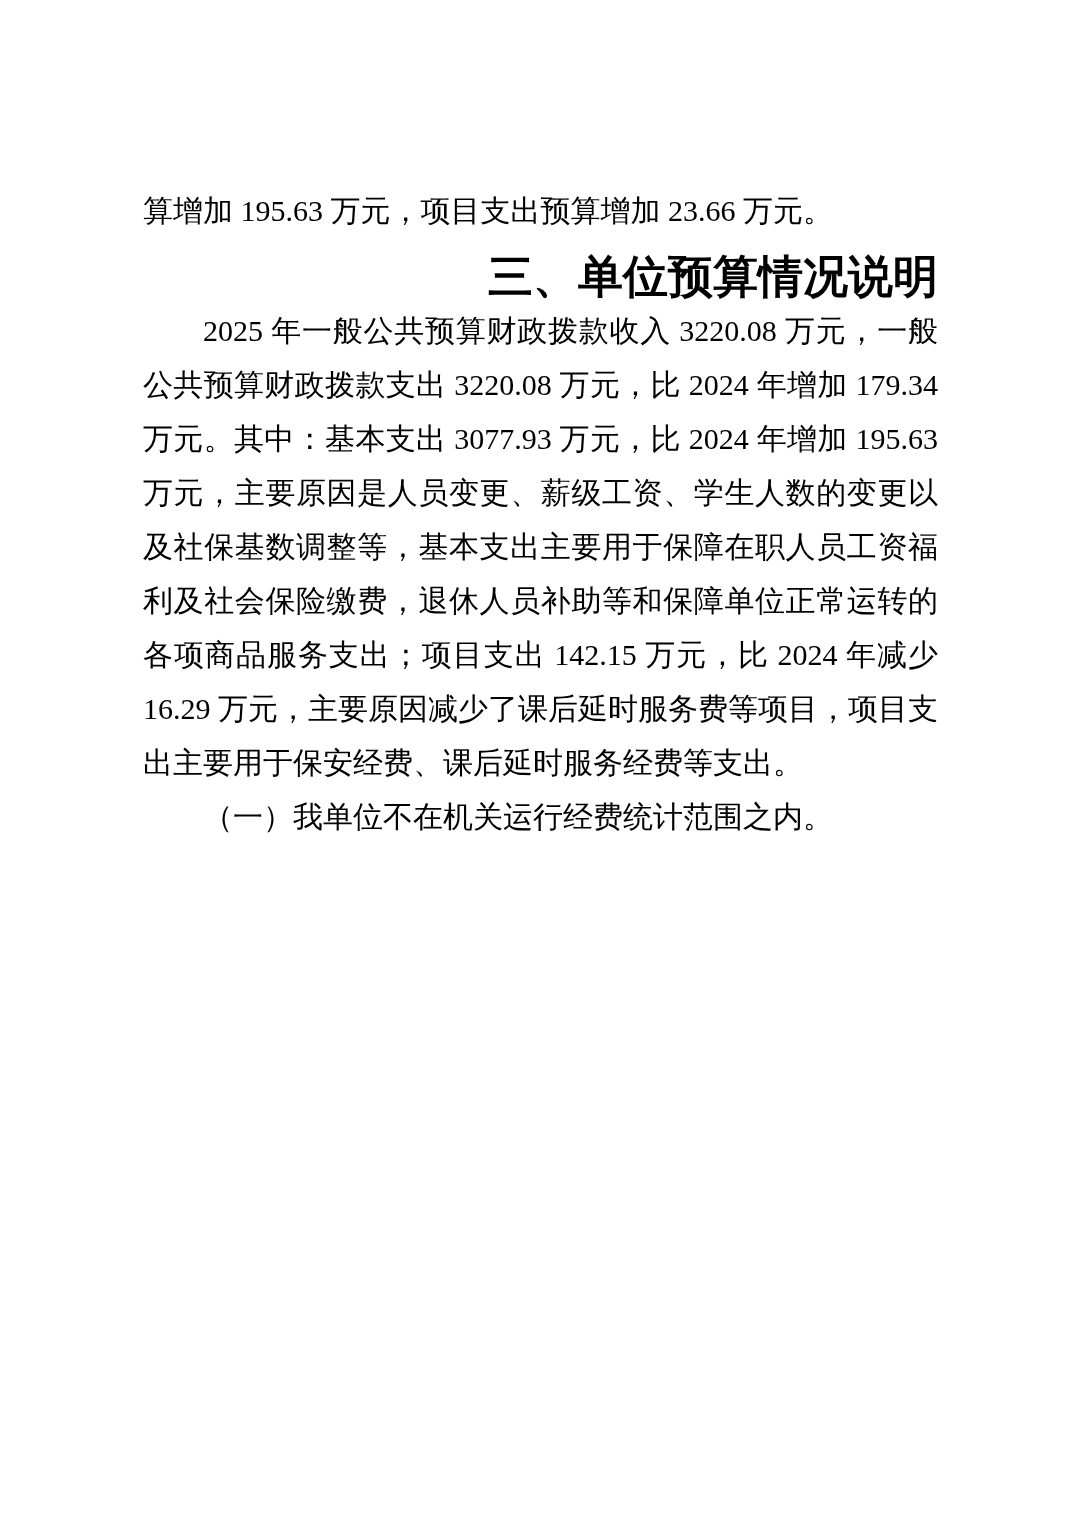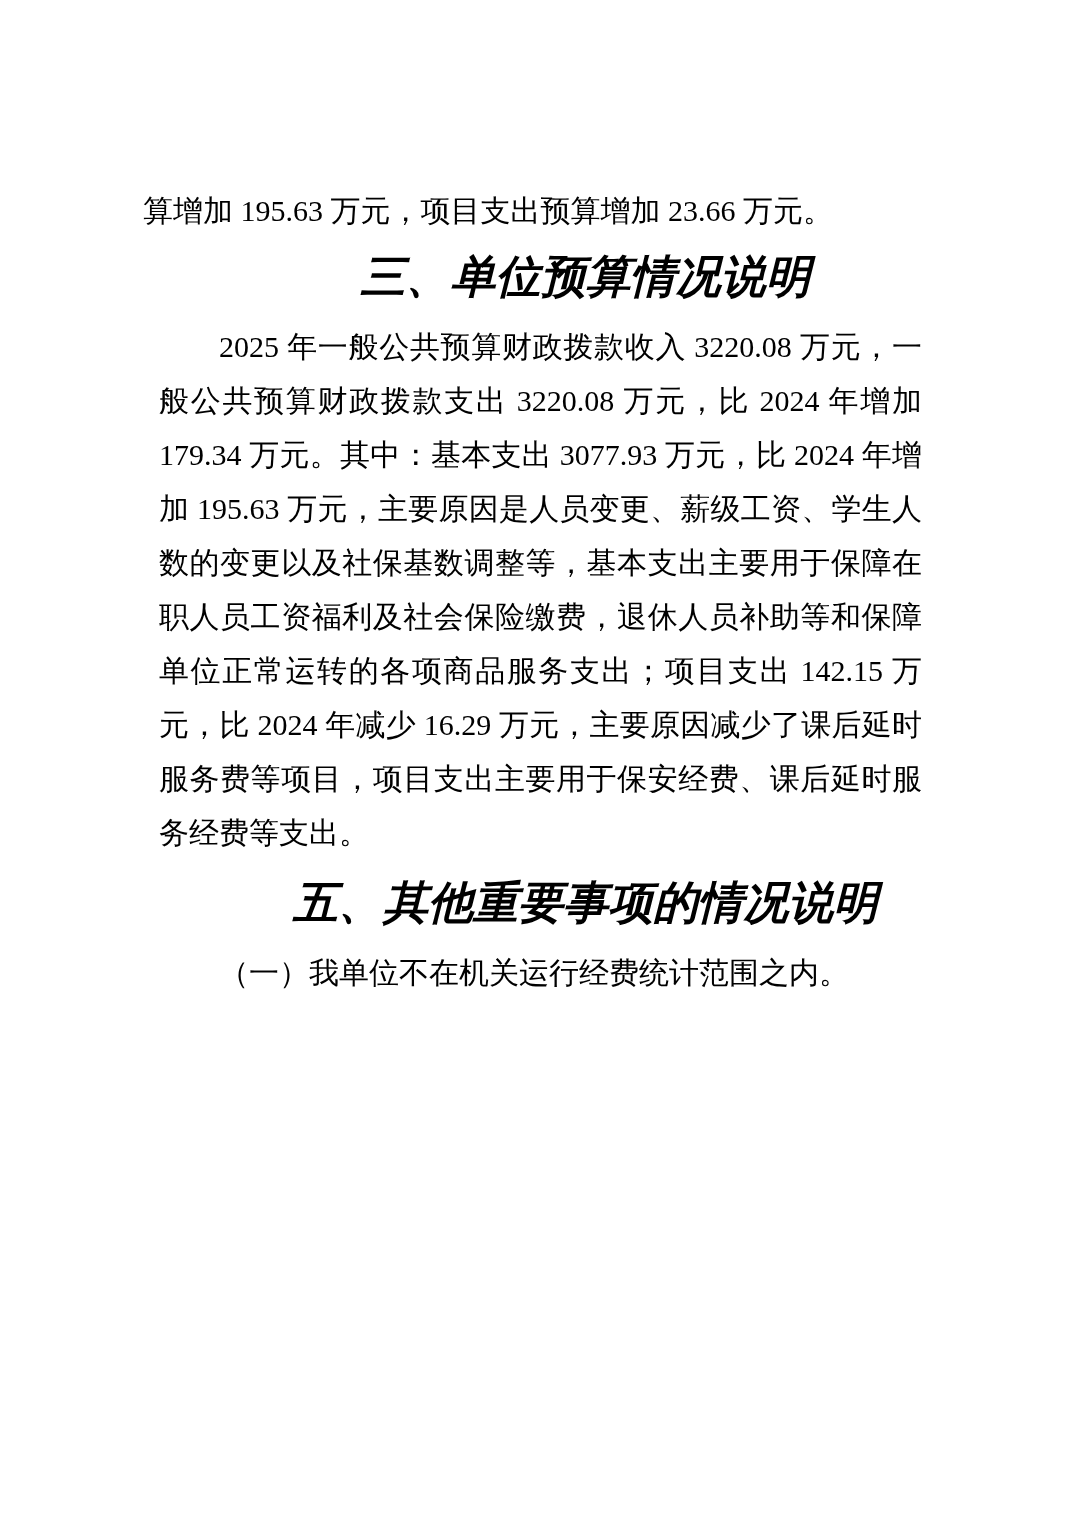--- a/index.html
+++ b/index.html
@@ -14,50 +14,48 @@
     box-sizing: border-box;
     background: #ffffff;
     color: #000000;
     padding: 184px 136px 0 143px;
     overflow: hidden;
     font-family: "Liberation Serif", "DejaVu Serif", serif;
     font-size: 30px;
     line-height: 54px;
   }
   .para {
-    margin: 16px;
+    margin: 0;
     text-align: justify;
     text-indent: 2em;
   }
   .para-continuation {
     margin: 0;
     text-align: justify;
     text-indent: 0;
   }
   .heading {
-    margin: 12px;
+    margin: 0;
     font-family: "Liberation Sans", "DejaVu Sans", sans-serif;
     font-weight: 700;
     text-indent: 2em;
-    text-align: center;
-    font-style: italic;
+    text-align: right;
   }
   .heading-first {
     margin-top: 12px;
   }
 </style>
 </head>
 <body>
 
 <div class="page">
   <p class="para-continuation">算增加 195.63 万元，项目支出预算增加 23.66 万元。</p>
 
   <h2 class="heading heading-first">三、单位预算情况说明</h2>
 
   <p class="para">2025 年一般公共预算财政拨款收入 3220.08 万元，一般公共预算财政拨款支出 3220.08 万元，比 2024 年增加 179.34 万元。其中：基本支出 3077.93 万元，比 2024 年增加 195.63 万元，主要原因是人员变更、薪级工资、学生人数的变更以及社保基数调整等，基本支出主要用于保障在职人员工资福利及社会保险缴费，退休人员补助等和保障单位正常运转的各项商品服务支出；项目支出 142.15 万元，比 2024 年减少 16.29 万元，主要原因减少了课后延时服务费等项目，项目支出主要用于保安经费、课后延时服务经费等支出。</p>
 
 
 
 
-  <h2 class="heading">五、其他重要事项的情况说明</h2>
 
   <p class="para">（一）我单位不在机关运行经费统计范围之内。</p>
 </div>
 
 </body></html>

